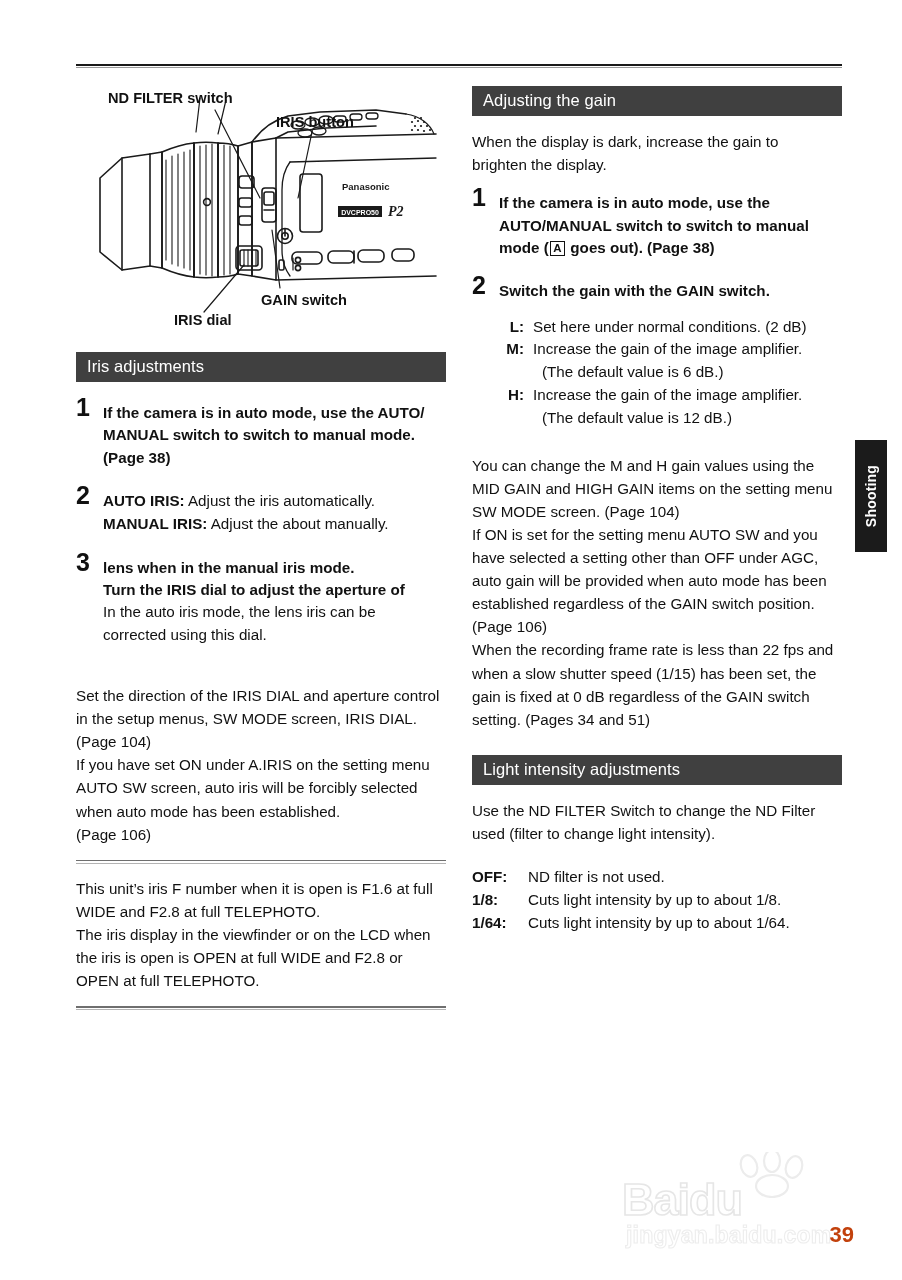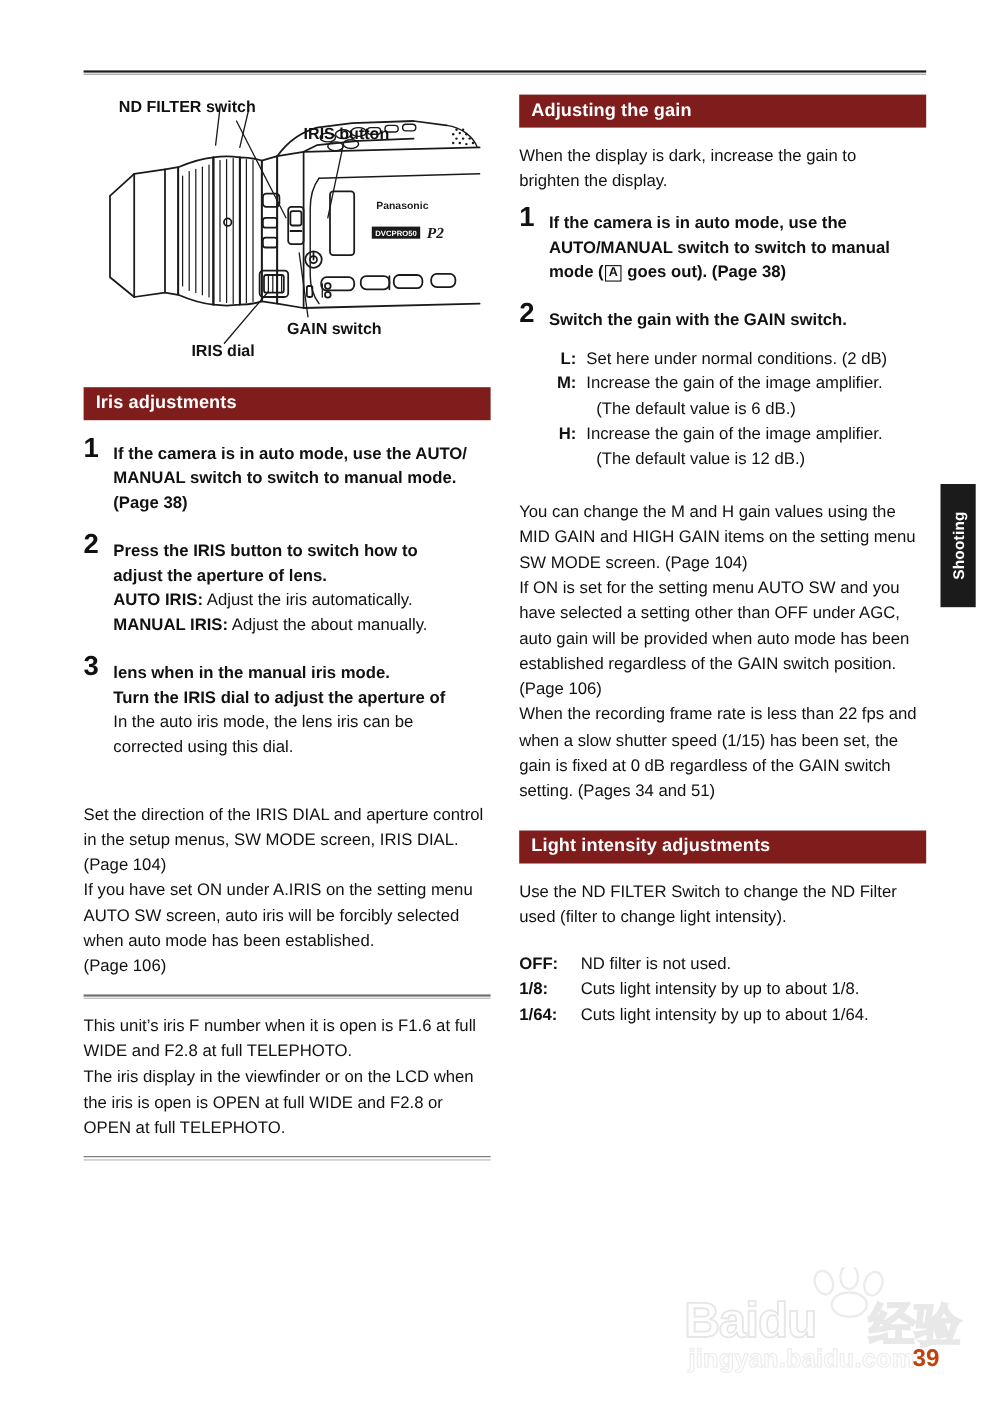--- a/index.html
+++ b/index.html
@@ -44,24 +44,24 @@
   .col {
     position: absolute;
     top: 78px;
     width: 370px;
   }
   .col-left  { left: 76px; }
   .col-right { left: 472px; }
 
   
   .section-bar {
-    background: #7f1d1d;
+    background: #404040;
     color: #ffffff;
     font-size: 16.5px;
-    font-weight: bold;
+    font-weight: normal;
     letter-spacing: 0.1px;
     padding: 5px 0 6px 11px;
     line-height: 1.16;
     box-sizing: border-box;
     width: 370px;
   }
 
   
   .para {
     font-size: 15.2px;
@@ -395,24 +395,20 @@
         <div>If the camera is in auto mode, use the AUTO/</div>
         <div>MANUAL switch to switch to manual mode.</div>
         <div>(Page 38)</div>
       </div>
     </div>
 
     <div class="spacer-8"></div>
 
     <div class="step">
       <div class="step-num">2</div>
-      <div class="step-title">
-        <div>Press the IRIS button to switch how to</div>
-        <div>adjust the aperture of lens.</div>
-      </div>
       <div class="step-body">
         <div>
           <b>AUTO IRIS:</b>
           <span>Adjust the iris automatically.</span>
         </div>
         <div>
           <b>MANUAL IRIS:</b>
           <span>Adjust the about manually.</span>
         </div>
       </div>
@@ -536,19 +532,18 @@
   <div class="watermark">
     <svg class="wm-paw" width="78" height="46" viewBox="0 0 78 46">
       <g fill="none" stroke="#ececec" stroke-width="2.2">
         <ellipse cx="15" cy="14" rx="8" ry="11" transform="rotate(-18 15 14)"></ellipse>
         <ellipse cx="38" cy="9" rx="8" ry="11"></ellipse>
         <ellipse cx="60" cy="15" rx="8" ry="11" transform="rotate(18 60 15)"></ellipse>
         <ellipse cx="38" cy="34" rx="16" ry="11"></ellipse>
       </g>
     </svg>
     <div class="wm-logo">Baidu</div>
-    <div class="wm-cn">经验</div>
     <div class="wm-url">jingyan.baidu.com</div>
   </div>
 
   <div class="page-num">39</div>
 
 </div>
 
 </body></html>

